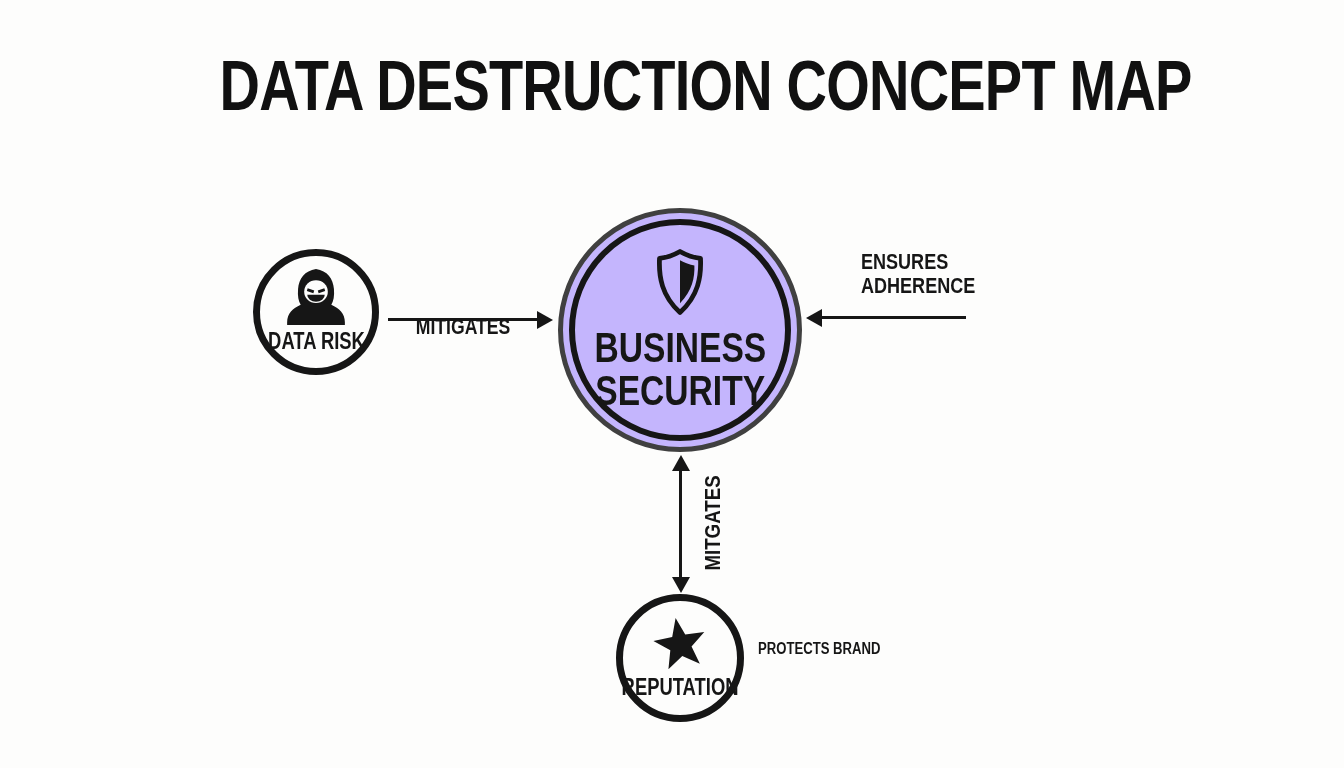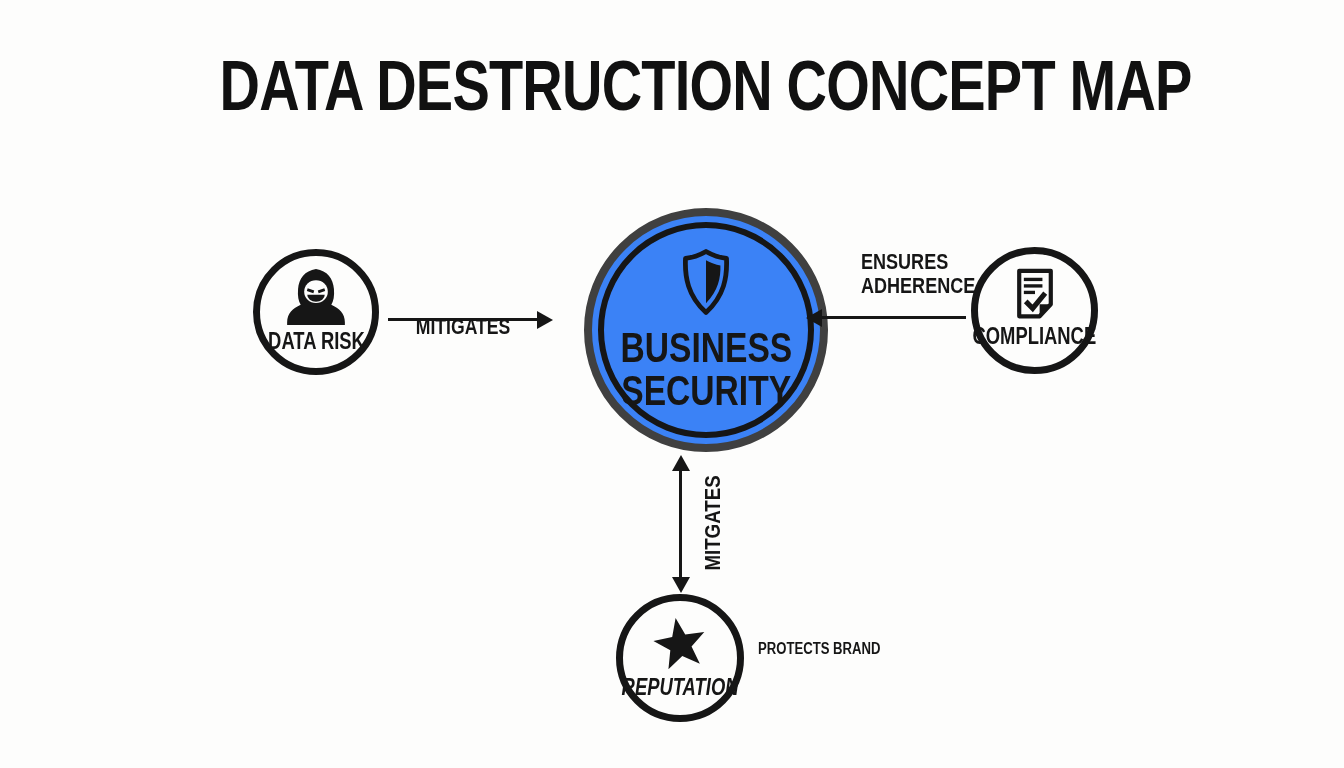--- a/index.html
+++ b/index.html
@@ -12,34 +12,34 @@
   .stage{position:relative;width:1344px;height:768px;}
 
   
   .cond{display:inline-block;transform:scaleX(0.8);transform-origin:center;white-space:nowrap;font-weight:700;}
   .cond-left{display:inline-block;transform:scaleX(0.82);transform-origin:left center;white-space:nowrap;font-weight:700;}
 
   .title{position:absolute;left:0;top:46px;width:100%;text-align:center;margin-left:34px;}
   .title .cond{font-size:70px;letter-spacing:-1px;color:#111;}
 
   
-  .node-center{position:absolute;left:584px;top:208px;width:244px;height:244px;
-    box-sizing:border-box;border:8px solid #404040;border-radius:50%;background:#3b82f6;}
+  .node-center{position:absolute;left:558px;top:208px;width:244px;height:244px;
+    box-sizing:border-box;border:5px solid #404040;border-radius:50%;background:#c4b5fd;}
   .node-center .ring{position:absolute;inset:6px;border:6px solid #161616;border-radius:50%;}
   .node-center .content{position:absolute;inset:14px;display:flex;flex-direction:column;
     align-items:center;justify-content:center;gap:6px;}
   .center-label{font-size:42px;line-height:43px;text-align:center;}
 
   
   .node{position:absolute;box-sizing:border-box;border:7px solid #161616;border-radius:50%;
     background:#fdfdfc;display:flex;flex-direction:column;align-items:center;justify-content:center;}
   .node-label{font-size:23px;line-height:24px;}
   .node-datarisk{left:253px;top:249px;width:126px;height:126px;}
   .node-compliance{left:971px;top:247px;width:127px;height:127px;}
-  .node-reputation{left:616px;top:594px;width:128px;height:128px;font-style:italic;}
+  .node-reputation{left:616px;top:594px;width:128px;height:128px;}
 
   
   .hline{position:absolute;height:3px;background:#161616;}
   .vline{position:absolute;width:3px;background:#161616;}
   .arr{position:absolute;width:0;height:0;}
   .arr-right{border-left:16px solid #161616;border-top:9px solid transparent;border-bottom:9px solid transparent;}
   .arr-left{border-right:16px solid #161616;border-top:9px solid transparent;border-bottom:9px solid transparent;}
   .arr-up{border-bottom:16px solid #161616;border-left:9px solid transparent;border-right:9px solid transparent;}
   .arr-down{border-top:16px solid #161616;border-left:9px solid transparent;border-right:9px solid transparent;}
 
@@ -85,33 +85,20 @@
         <path class="ink" d="M40 2 C27 4 20.5 13 19.5 25 C18.8 33 20 39 22.5 43 C13.5 47 7 53 7 63 L7 66 L73 66 L73 63 C73 53 66.5 47 57.5 43 C60 39 61.2 33 60.5 25 C59.5 13 53 4 40 2 Z"></path>
         <ellipse class="paper" cx="40" cy="28" rx="13.5" ry="13"></ellipse>
         <path class="ink" d="M30.5 24.2 L38 26.6 L37 29.8 L29.5 27.4 Z"></path>
         <path class="ink" d="M49.5 24.2 L42 26.6 L43 29.8 L50.5 27.4 Z"></path>
         <path class="ink" d="M30 31.5 a10 8 0 0 0 20 0 Z"></path>
       </svg>
     </span>
     <span class="cond node-label">DATA RISK</span>
   </div>
 
-  <div class="node node-compliance">
-    <span style="margin-top:-6px;">
-      <svg width="42" height="52" viewBox="0 0 44 56" aria-hidden="true">
-        <path d="M5 3 H39 V39 L27 52 H5 Z" fill="none" stroke="#161616" stroke-width="4.5" stroke-linejoin="round"></path>
-        <path class="ink" d="M39 39 H27 V52 Z"></path>
-        <rect class="ink" x="10" y="10.5" width="20" height="3.6"></rect>
-        <rect class="ink" x="10" y="17.5" width="20" height="3.6"></rect>
-        <rect class="ink" x="10" y="24.5" width="12" height="3.6"></rect>
-        <path d="M12 36 L19.5 43.5 L33 27" fill="none" stroke="#161616" stroke-width="5.5" stroke-linecap="butt"></path>
-      </svg>
-    </span>
-    <span class="cond node-label">COMPLIANCE</span>
-  </div>
 
   <div class="node node-reputation">
     <span style="margin-top:-2px;">
       <svg width="58" height="56" viewBox="0 0 64 60" aria-hidden="true">
         <polygon class="ink" transform="rotate(-10 32 30)" points="32,2 39.3,21.9 60.5,22.7 43.9,35.9 49.6,56.3 32,44.5 14.4,56.3 20.1,35.9 3.5,22.7 24.7,21.9"></polygon>
       </svg>
     </span>
     <span class="cond node-label">REPUTATION</span>
   </div>
 

